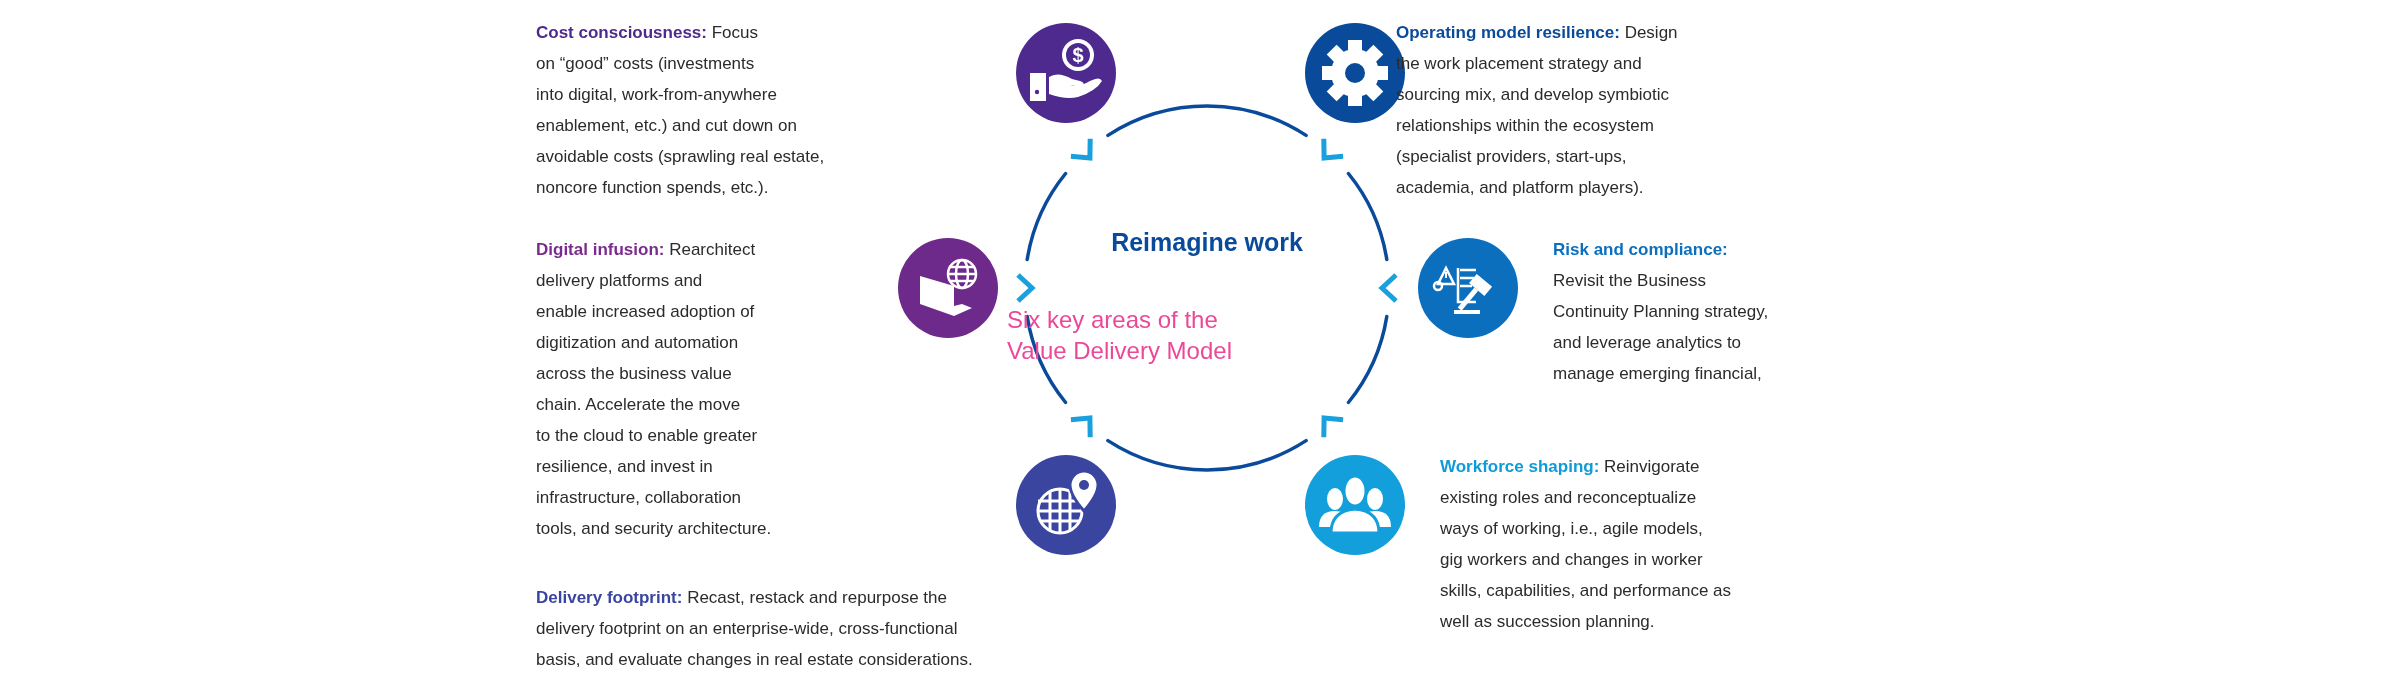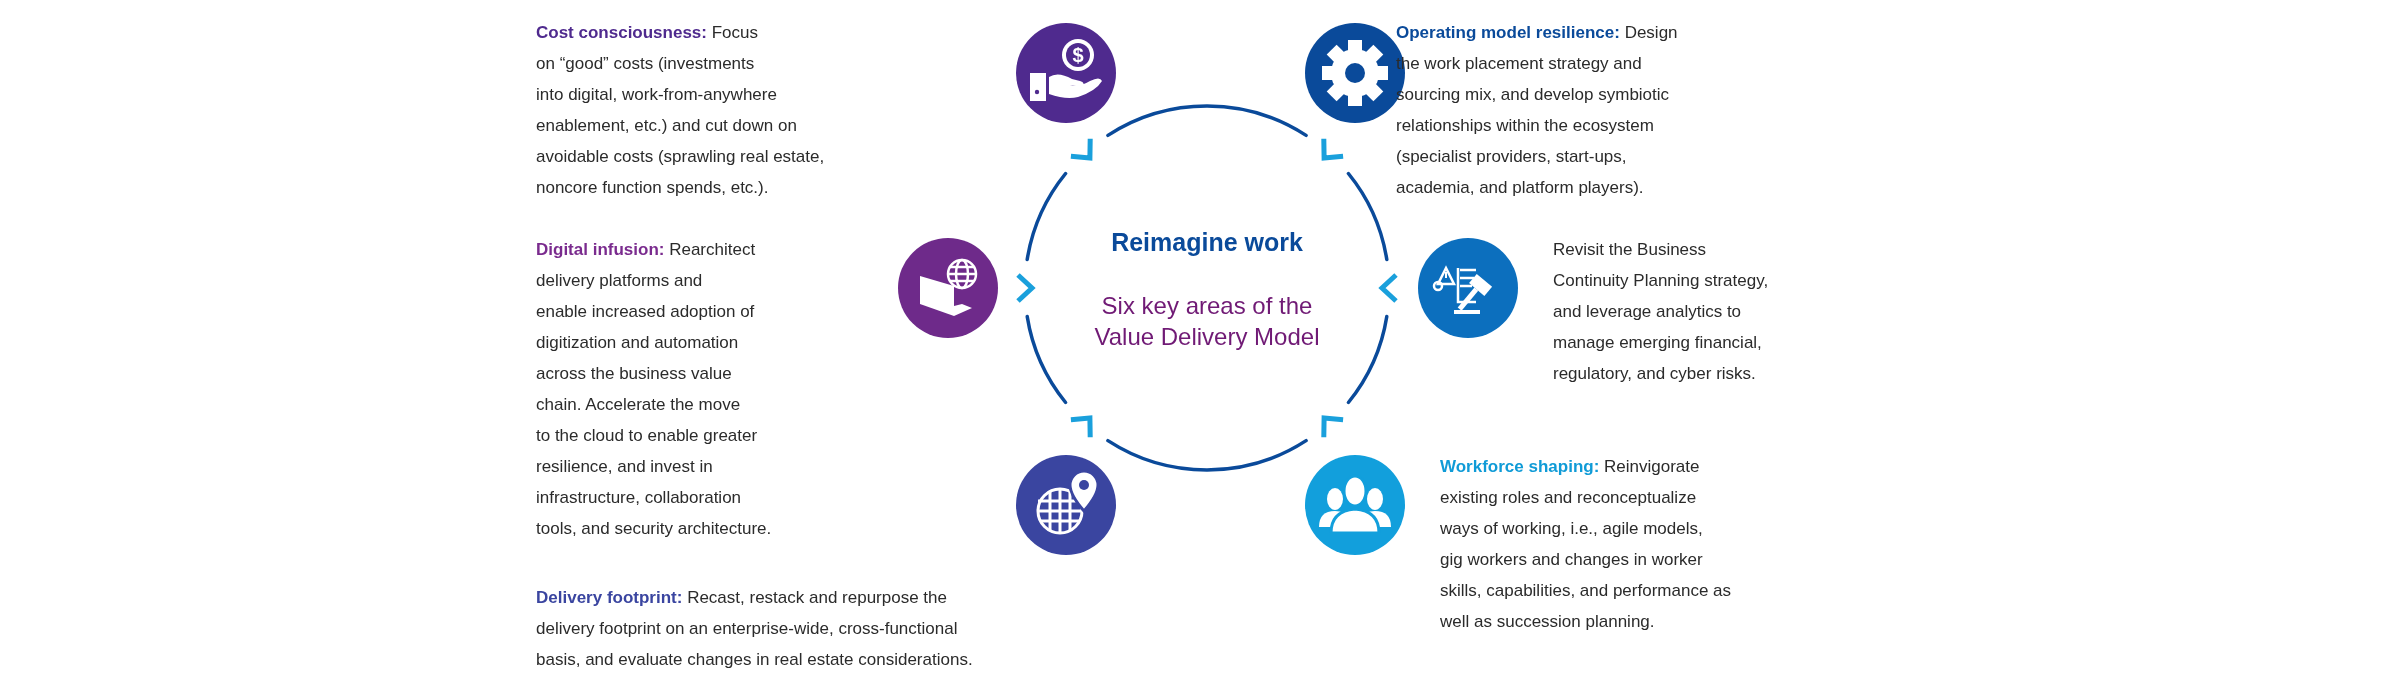--- a/index.html
+++ b/index.html
@@ -10,22 +10,22 @@
     .block .head { font-weight: bold; }
     .c-cost { color: #4f2a8e; }
     .c-digital { color: #7a2b8e; }
     .c-delivery { color: #3a45a0; }
     .c-opmodel { color: #0a4a9a; }
     .c-risk { color: #0c6fbe; }
     .c-workforce { color: #0f9bd7; }
     #diagram { position: absolute; left: 0; top: 0; }
     .center-title { position: absolute; left: 1007px; width: 400px; top: 228px; text-align: center;
                     font-size: 25px; font-weight: bold; color: #0a4a9a; }
-    .center-sub { position: absolute; left: 1007px; width: 400px; top: 290px; text-align: center;
-                  font-size: 24px; line-height: 31px; color: #701a75; }
+    .center-sub { position: absolute; left: 1007px; width: 400px; top: 304px; text-align: left;
+                  font-size: 24px; line-height: 31px; color: #ec4899; }
     .center-sub span { display: block; }
   </style>
 </head>
 <body>
 
 <svg id="diagram" width="2400" height="696" viewBox="0 0 2400 696">
 
   <g id="ring" fill="none" stroke="#0a4a9a" stroke-width="3.5" stroke-linecap="round">
       <path d="M1386.8 316.5 A182 182 0 0 1 1348.4 402.5"></path>
       <path d="M1306.1 440.6 A182 182 0 0 1 1107.9 440.6"></path>
@@ -165,25 +165,25 @@
 <div class="block" style="left:1396px; top:17px;">
   <span class="line"><span class="head c-opmodel">Operating model resilience:</span> <span>Design</span></span>
   <span class="line">the work placement strategy and</span>
   <span class="line">sourcing mix, and develop symbiotic</span>
   <span class="line">relationships within the ecosystem</span>
   <span class="line">(specialist providers, start-ups,</span>
   <span class="line">academia, and platform players).</span>
 </div>
 
 <div class="block" style="left:1553px; top:234px;">
+  <span class="line head c-risk">Risk and compliance:</span>
   <span class="line">Revisit the Business</span>
   <span class="line">Continuity Planning strategy,</span>
   <span class="line">and leverage analytics to</span>
   <span class="line">manage emerging financial,</span>
-  <span class="line">regulatory, and cyber risks.</span>
 </div>
 
 <div class="block" style="left:1440px; top:451px;">
   <span class="line"><span class="head c-workforce">Workforce shaping:</span> <span>Reinvigorate</span></span>
   <span class="line">existing roles and reconceptualize</span>
   <span class="line">ways of working, i.e., agile models,</span>
   <span class="line">gig workers and changes in worker</span>
   <span class="line">skills, capabilities, and performance as</span>
   <span class="line">well as succession planning.</span>
 </div>

